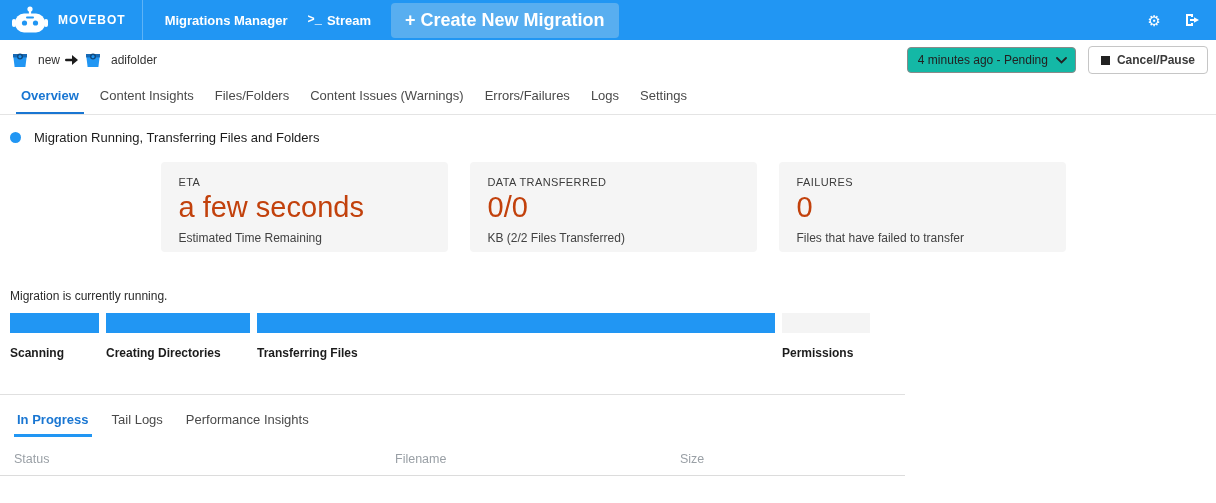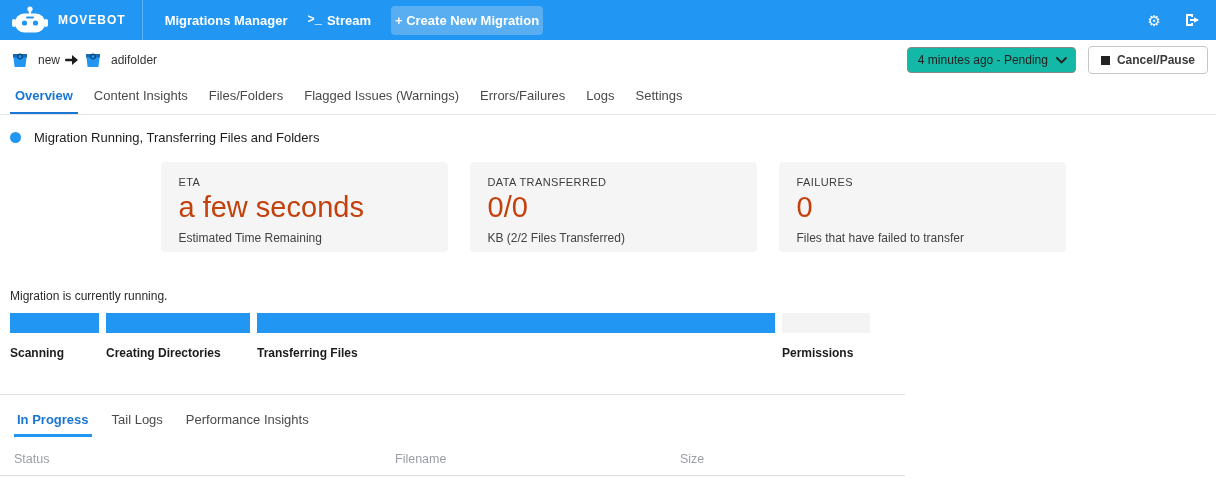--- a/index.html
+++ b/index.html
@@ -7,39 +7,39 @@
   body { font-family: "Liberation Sans", "DejaVu Sans", sans-serif; color:#212121; }
 
   
   .appbar { height:40px; background:#2196f3; display:flex; align-items:center; color:#fff; }
   .logo { margin-left:12px; display:flex; align-items:center; }
   .brand { font-size:12px; font-weight:bold; letter-spacing:1px; margin-left:10px; }
   .appbar-divider { width:1px; height:40px; background:rgba(255,255,255,.28); margin-left:16px; }
   .appbar-nav-item { font-size:13px; font-weight:bold; margin-left:22px; cursor:pointer; }
   .stream-item { display:flex; align-items:center; margin-left:20px; font-size:13px; font-weight:bold; cursor:pointer; }
   .stream-item .prompt { font-family:"Liberation Mono","DejaVu Sans Mono",monospace; font-size:12px; margin-right:5px; }
-  .create-btn { margin-left:20px; background:#58aef0; border:none; color:#fff; font-size:13px; font-weight:bold;
-                padding:7px 4px; border-radius:4px; cursor:pointer; font-family:inherit; }
+  .create-btn { margin-left:20px; background:#58aef0; border:none; color:#fff; font-size:18px; font-weight:bold;
+                padding:7px 14px; border-radius:4px; cursor:pointer; font-family:inherit; }
   .appbar-right { margin-left:auto; display:flex; align-items:center; gap:24px; margin-right:16px; }
   .appbar-icon { cursor:pointer; display:flex; align-items:center; font-size:15px; line-height:1; }
 
   
   .toolbar { height:40px; display:flex; align-items:center; padding:0 8px 0 10px; }
   .endpoint { display:flex; align-items:center; gap:8px; font-size:12px; color:#333; }
   .arrow-icon { display:flex; align-items:center; margin:0 4px; }
   .toolbar-right { margin-left:auto; display:flex; align-items:center; gap:12px; }
   .run-select { display:flex; align-items:center; gap:8px; border:1px solid #8a8a8a; border-radius:4px;
                 padding:5px 8px 5px 10px; font-size:12px; color:#222; cursor:pointer; background:#14b8a6; }
   .cancel-btn { display:flex; align-items:center; gap:7px; border:1px solid #c6c6c6; border-radius:4px;
                 background:#fff; padding:6px 12px; font-size:12px; font-weight:bold; color:#3a3a3a;
                 cursor:pointer; font-family:inherit;text-align:right; }
   .stop-square { width:9px; height:9px; background:#222; display:inline-block; }
 
   
-  .tabs { display:flex; padding-left:10px; border-bottom:1px solid #e4e4e4; }
+  .tabs { display:flex; padding-left:16px; border-bottom:1px solid #e4e4e4; }
   .tab { font-size:13px; color:#4a4a4a; padding:8px 5px 9px; margin-right:11px; cursor:pointer; border-bottom:2.5px solid transparent; }
   .tab.active { color:#1976d2; font-weight:bold; border-bottom-color:#1976d2; }
 
   
   .status-line { display:flex; align-items:center; margin:15px 0 0 10px; }
   .status-dot { width:11px; height:11px; border-radius:50%; background:#2196f3; }
   .status-text { font-size:13px; margin-left:13px; color:#1c1c1c; }
 
   
   .cards { display:flex; gap:22px; margin:17px 0 0 10px;justify-content:center; }
@@ -138,21 +138,21 @@
       <span class="stop-square"></span>
       <span>Cancel/Pause</span>
     </button>
   </span>
 </div>
 
 <div class="tabs">
   <span class="tab active">Overview</span>
   <span class="tab">Content Insights</span>
   <span class="tab">Files/Folders</span>
-  <span class="tab">Flagged Issues (Warnings)</span>
+  <span class="tab">Content Issues (Warnings)</span>
   <span class="tab">Errors/Failures</span>
   <span class="tab">Logs</span>
   <span class="tab">Settings</span>
 </div>
 
 <div class="status-line">
   <span class="status-dot"></span>
   <span class="status-text">Migration Running, Transferring Files and Folders</span>
 </div>
 

